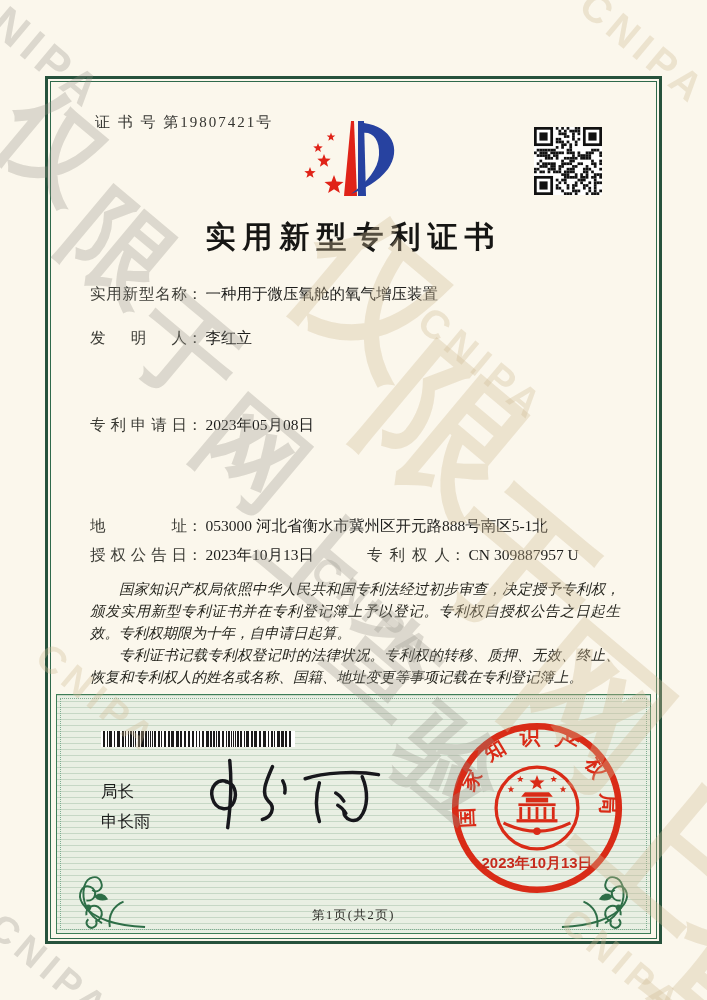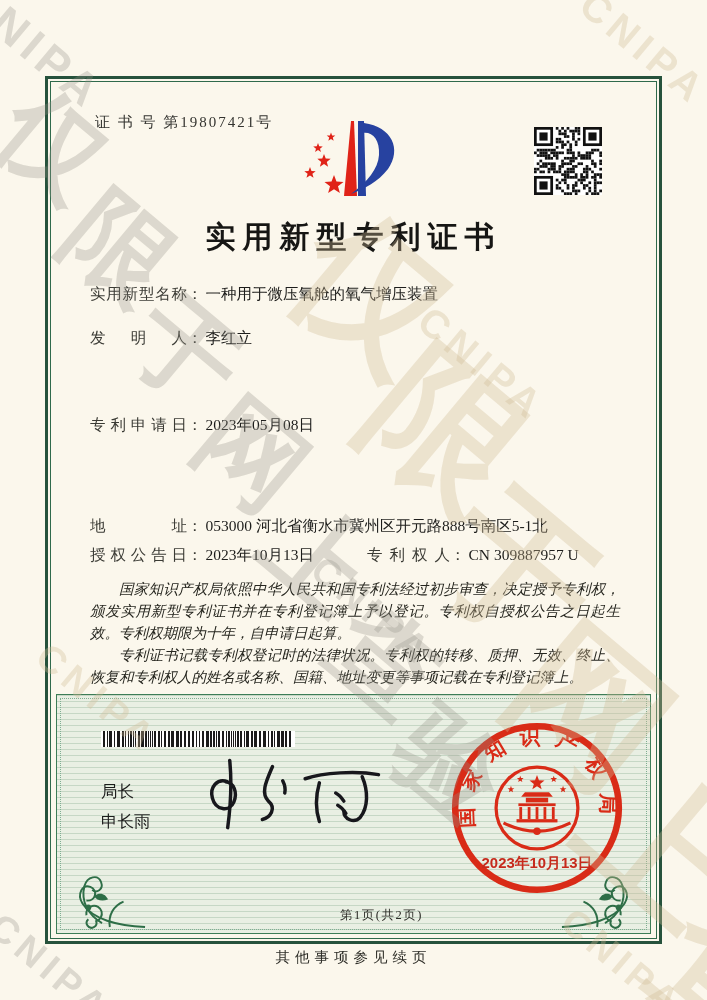--- a/index.html
+++ b/index.html
@@ -34,21 +34,21 @@
          background-image:repeating-linear-gradient(180deg,rgba(118,160,128,.30) 0 1px,rgba(0,0,0,0) 1px 6px);}
   .panel::before{content:"";position:absolute;inset:3px;border:1px dotted #7fae92;pointer-events:none;}
   .barcode{position:absolute;left:44px;top:36px;width:190px;height:16px;background:#fff;padding:0 2px;}
   .officer-title{position:absolute;left:44px;top:86px;font-family:"Liberation Sans",sans-serif;
                  font-size:16.5px;color:#1c1c1c;text-align:center;}
   .officer-name{position:absolute;left:44px;top:116px;font-family:"Liberation Sans",sans-serif;
                 font-size:16.5px;color:#1c1c1c;}
   .signature{position:absolute;left:134px;top:56px;width:214px;height:84px;}
   .seal{position:absolute;left:387px;top:20px;width:186px;height:186px;}
   .page-info{position:absolute;left:0;top:212px;width:100%;text-align:center;
-             font-size:12.5px;letter-spacing:1.5px;color:#2c2c27;padding-left:28px;}
+             font-size:12.5px;letter-spacing:1.5px;color:#2c2c27;}
   .flourish{position:absolute;bottom:2px;width:88px;height:98px;}
   .fl-left{left:2px;}
   .fl-right{right:2px;transform:scaleX(-1);}
   .continuation{position:absolute;left:0;top:948px;width:100%;text-align:center;z-index:3;
                 font-size:14.5px;letter-spacing:5px;color:#2e2e28;}
 </style>
 </head>
 <body>
 
 <div class="page">
@@ -462,14 +462,13 @@
         <path d="M88,96 C60,95 34,88 24,72 C18,62 24,52 32,55 C40,58 38,70 28,69"></path>
         <path d="M44,92 C30,84 22,70 26,54 C29,44 40,42 43,50 C46,58 38,62 34,58"></path>
         <path d="M52,96 C50,84 56,74 66,70"></path>
         <path d="M28,84 a8,8 0 1 1 10,6 a5,5 0 1 1 -8,-2"></path>
         <circle cx="30" cy="76" r="3" fill="#2e6e47" stroke="none"></circle>
         <path d="M36,64 C42,60 48,62 50,68 C44,70 38,69 36,64 Z" fill="#2e6e47" stroke="none"></path>
       </svg>
     </div>
   </div>
 
-  <div class="continuation">其他事项参见续页</div>
 </div>
 
 </body></html>

